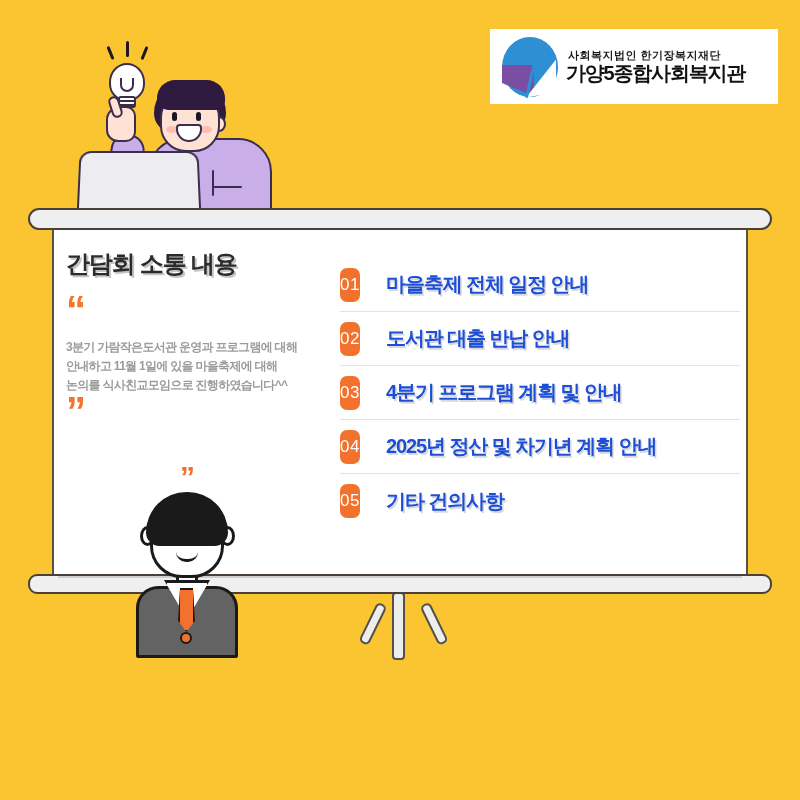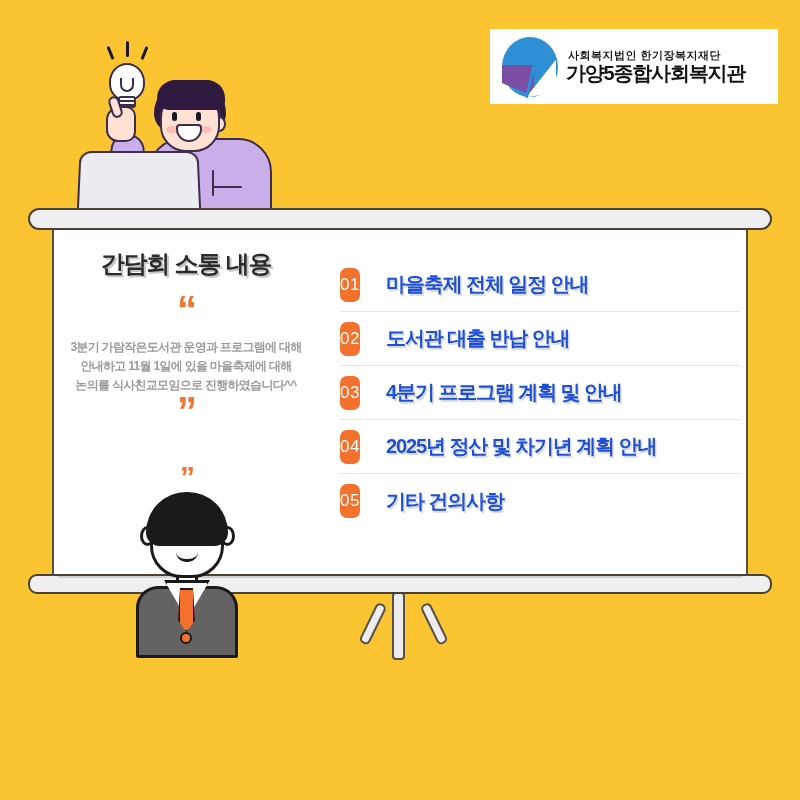--- a/index.html
+++ b/index.html
@@ -213,21 +213,21 @@
     width: 11px; height: 44px;
     background: #EDEDED; border: 2px solid #555049;
     border-radius: 5px; z-index: 3;
   }
   .stand-leg.left  { left: 377px; transform: rotate(26deg); transform-origin: top center; }
   .stand-leg.right { left: 419px; transform: rotate(-26deg); transform-origin: top center; }
 
   
   .left-col {
     position: absolute; left: 66px; top: 248px;
-    width: 240px; text-align: center; z-index: 10;
+    width: 240px; text-align: left; z-index: 10;
   }
   .panel-title {
     font-size: 24px; font-weight: 800; color: #2b2b2b;
     letter-spacing: -1.2px;
     text-shadow: 2px 2px 0 rgba(150,150,150,.55);
   }
   .quote-open {
     margin-top: 18px;
     font-size: 40px; line-height: 0.6; color: #F2762F; font-weight: 900;
     letter-spacing: -2px;

